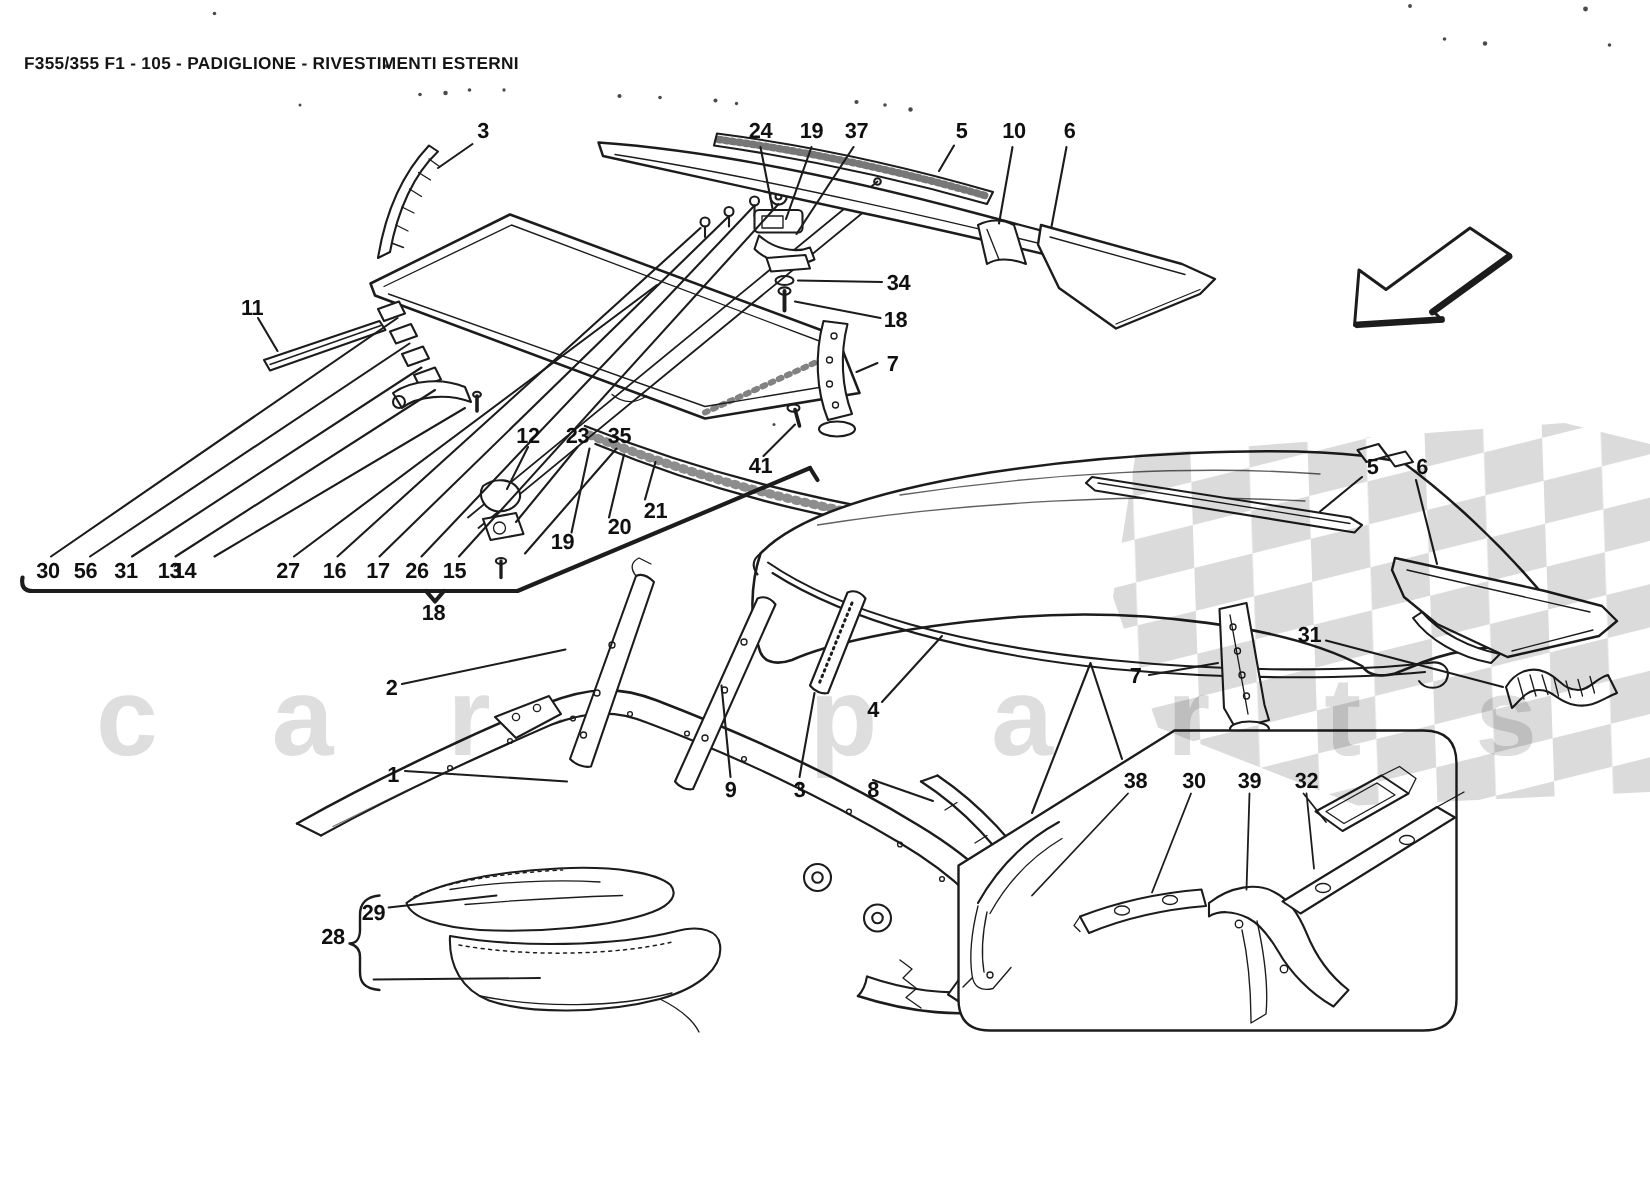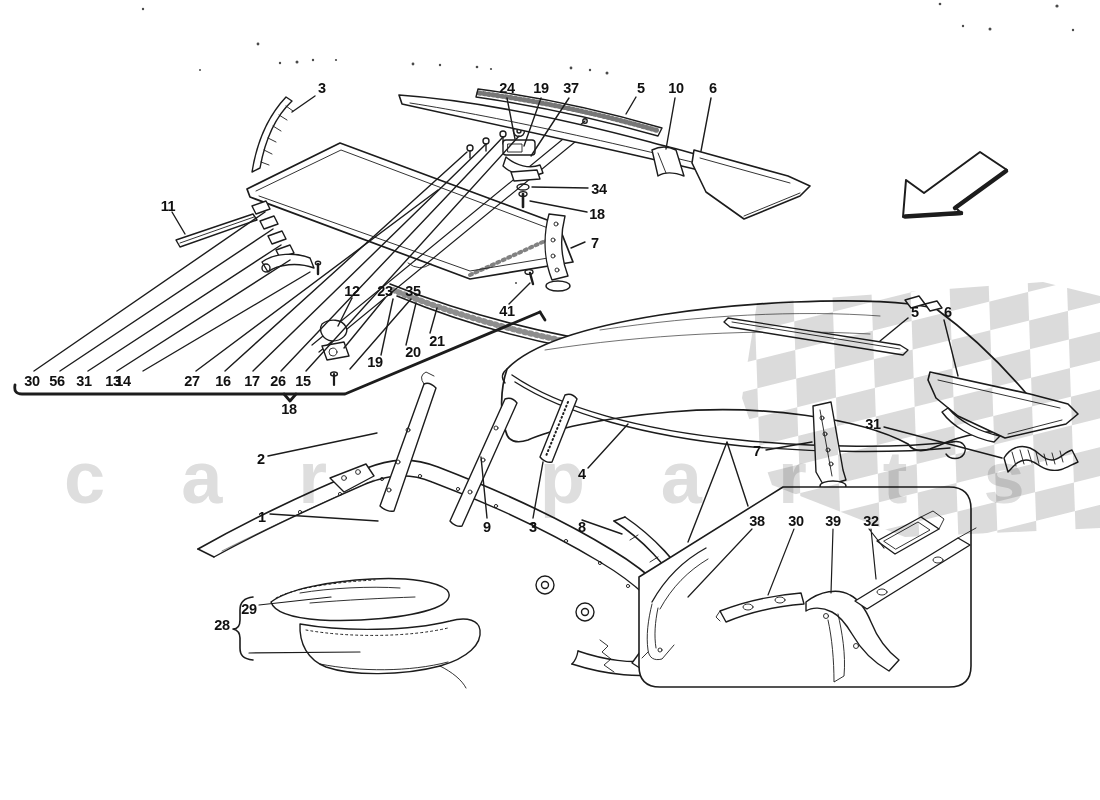--- a/index.html
+++ b/index.html
@@ -314,20 +314,21 @@
   <svg class="checker" viewBox="0 0 1100 800">
     <defs>
       <pattern id="chk" width="80" height="56" patternUnits="userSpaceOnUse" patternTransform="rotate(-14) skewX(-12)">
         <rect x="0" y="0" width="40" height="28" fill="#d9d9d9"></rect>
         <rect x="40" y="28" width="40" height="28" fill="#d9d9d9"></rect>
       </pattern>
     </defs>
     <polygon points="757,303 1043,282 1100,296 1100,528 905,537 772,485 742,398" fill="url(#chk)" opacity="0.95"></polygon>
   </svg>
 
+  <div class="doc-title">F355/355 F1 - 105 - PADIGLIONE - RIVESTIMENTI ESTERNI</div>
 
   <span class="co" style="left:322px;top:88px">3</span>
   <span class="co" style="left:507px;top:88px">24</span>
   <span class="co" style="left:541px;top:88px">19</span>
   <span class="co" style="left:571px;top:88px">37</span>
   <span class="co" style="left:641px;top:88px">5</span>
   <span class="co" style="left:676px;top:88px">10</span>
   <span class="co" style="left:713px;top:88px">6</span>
   <span class="co" style="left:599px;top:189px">34</span>
   <span class="co" style="left:597px;top:214px">18</span>

